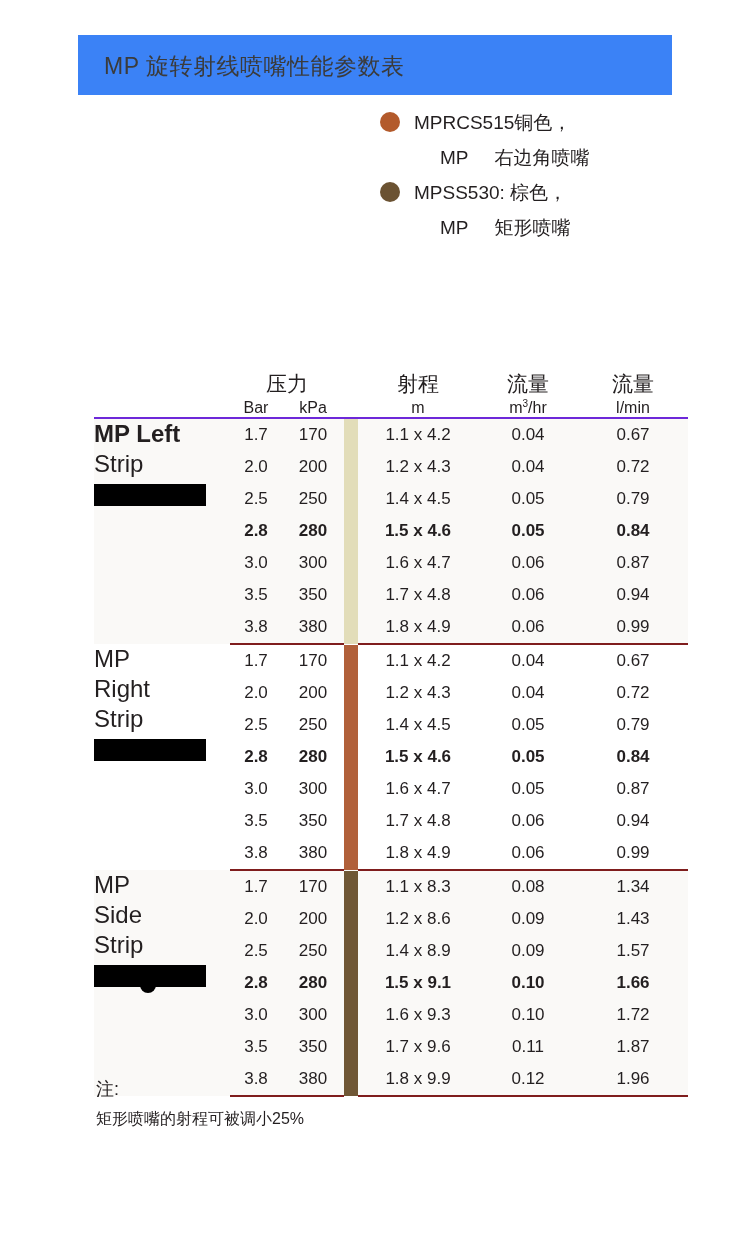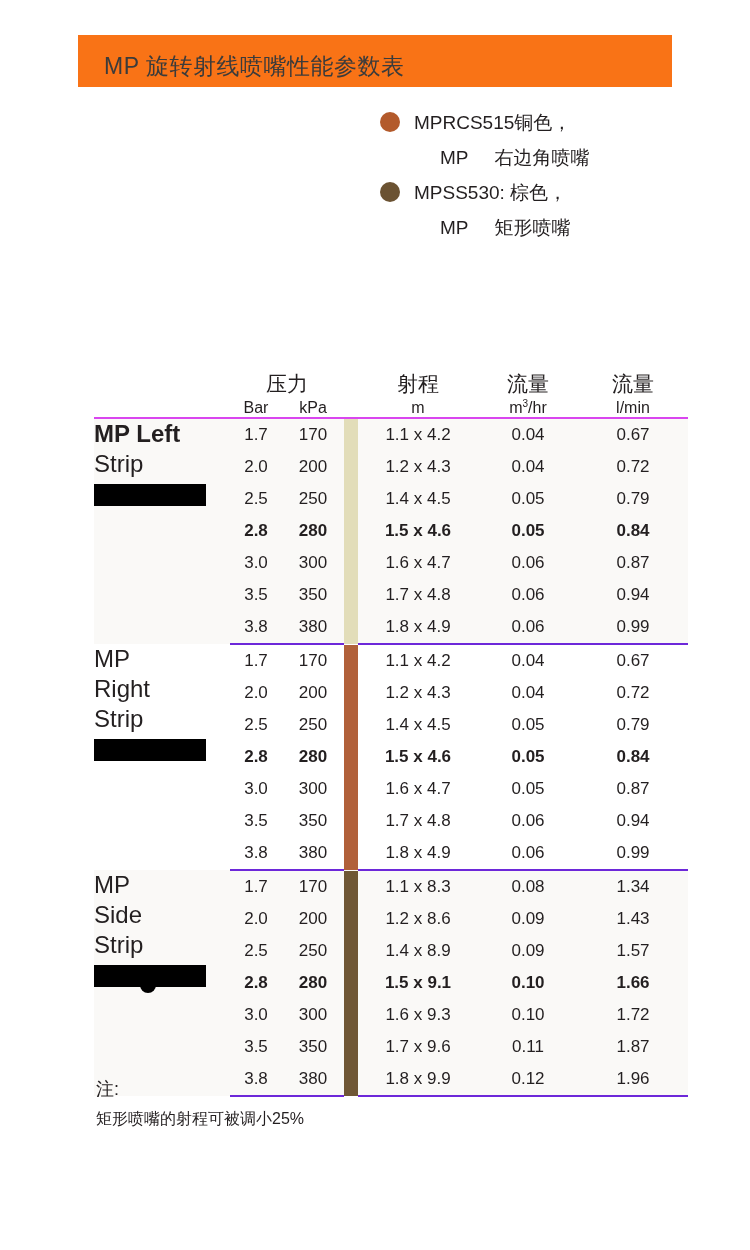--- a/index.html
+++ b/index.html
@@ -21,22 +21,22 @@
     width: 750px;
     height: 1250px;
   }
 
   
   .header {
     position: absolute;
     left: 78px;
     top: 35px;
     width: 594px;
-    height: 52px;
-    background: #f97316;
+    height: 60px;
+    background: #3b82f6;
   }
   .header-title {
     position: absolute;
     left: 26px;
     top: 16px;
     font-size: 23px;
     color: #3b3b3b;
     letter-spacing: 0.5px;
     white-space: nowrap;
   }
@@ -117,24 +117,24 @@
   .hdr-unit {
     font-size: 16px;
     color: #231f20;
     text-align: center;
     padding-bottom: 10px;
     font-weight: normal;
   }
   .hdr-unit sup { font-size: 10px; }
 
   .sec-top-border td {
-    border-top: 2px solid #d946ef;
+    border-top: 2px solid #6d28d9;
   }
   .sec-bottom-border td {
-    border-bottom: 2px solid #6d28d9;
+    border-bottom: 2px solid #7f1d1d;
   }
 
   .row-cell {
     font-size: 17px;
     text-align: center;
     height: 32px;
     vertical-align: middle;
     color: #231f20;
   }
   .row-bold .row-cell {

